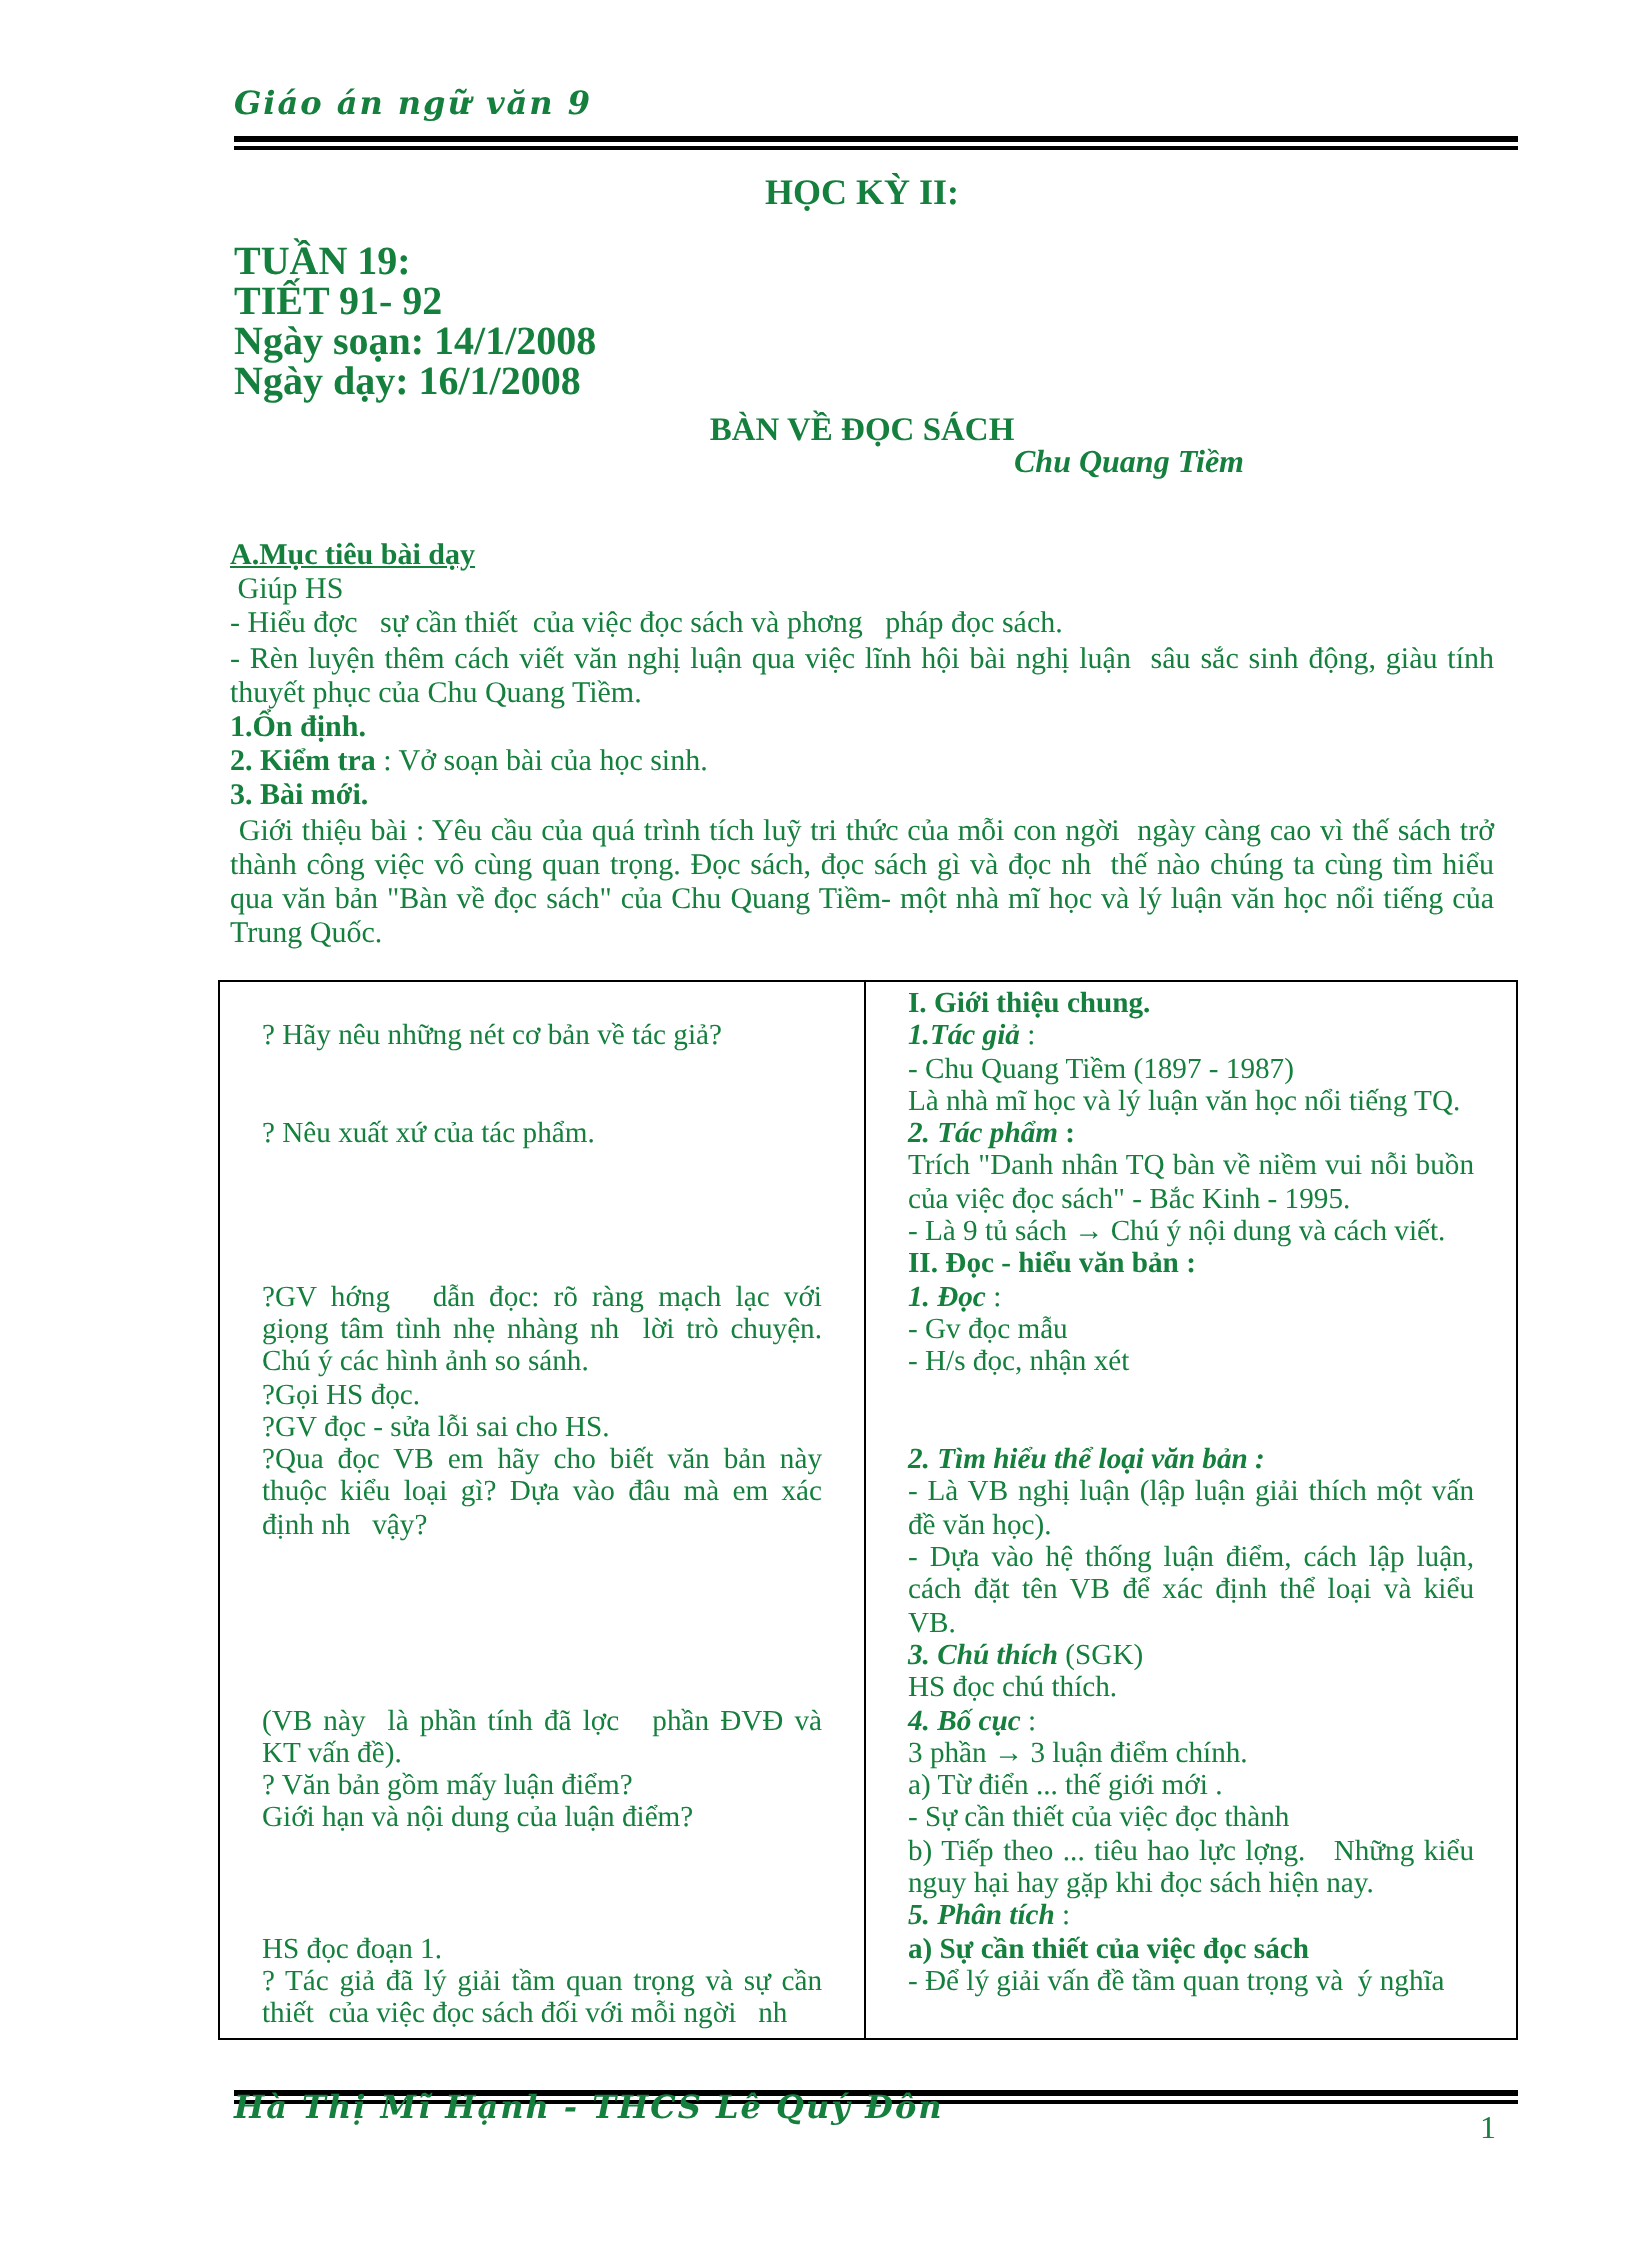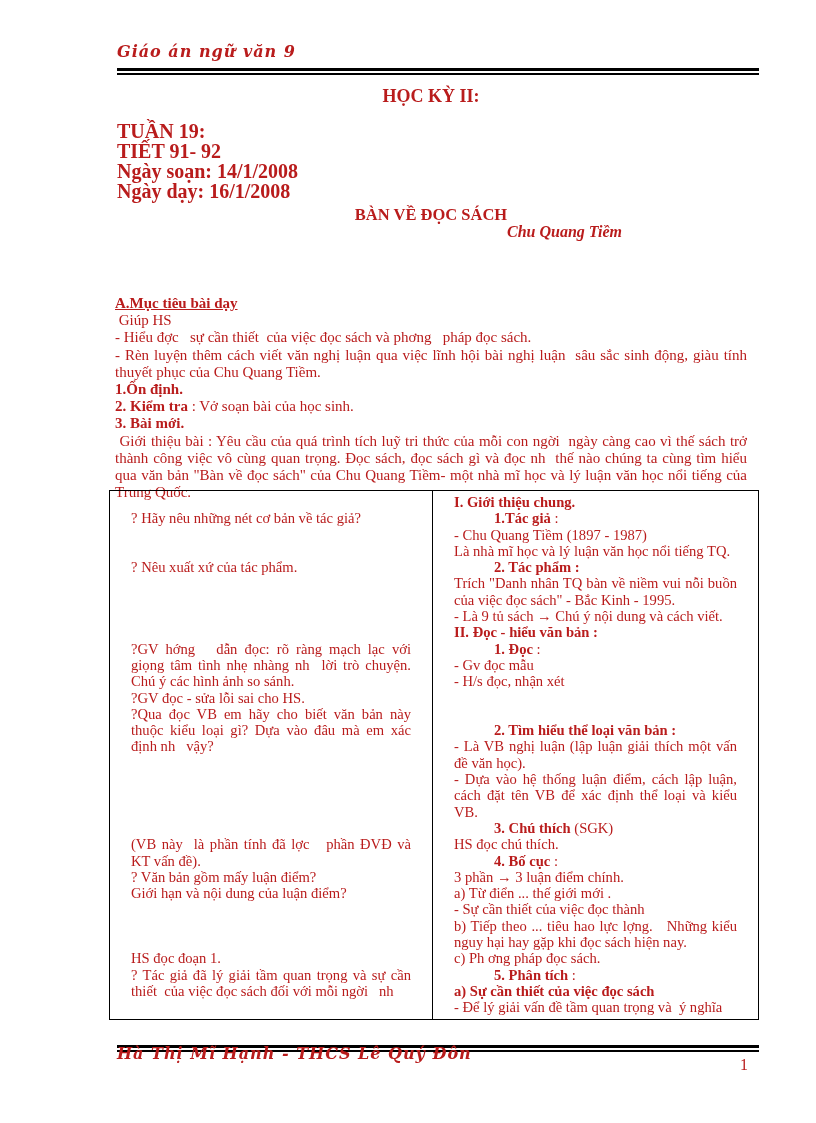--- a/index.html
+++ b/index.html
@@ -1,20 +1,20 @@
 <!DOCTYPE html>
 <html><head>
 <meta charset="utf-8">
 <style>
   html,body{margin:0;padding:0;background:#e8e8e8;}
   .page{
     position:relative;
     width:816px;height:1123px;
     background:#ffffff;
-    color:#b91c1c;
+    color:#15803d;
     font-family:"Liberation Serif",serif;
     margin:0 auto;
     overflow:hidden;
   }
   .hdr-title{
     position:absolute;left:117px;top:42px;
     font-family:"DejaVu Serif",serif;
     font-size:16px;font-weight:bold;font-style:italic;
     letter-spacing:1px;
   }
@@ -37,21 +37,20 @@
     text-align:center;font-weight:bold;font-size:16.5px;
   }
   .lesson-author{
     position:absolute;left:464px;top:223px;
     font-weight:bold;font-style:italic;font-size:16px;margin-left:43px;
   }
   .body-text{
     position:absolute;left:115px;top:270px;width:632px;
     font-size:15px;line-height:17.2px;
     text-align:justify;
-    margin-top:25px;
   }
   .worktable{
     position:absolute;left:109px;top:490px;
     width:650px;height:530px;
     border:1px solid #000;
     display:flex;box-sizing:border-box;
   }
   .cell{
     padding:3px 21px;
     font-size:14.6px;line-height:16.3px;
@@ -66,21 +65,21 @@
     font-size:16px;font-weight:bold;font-style:italic;
     letter-spacing:1px;
     text-align:right;
   }
   .ftr-page{
     position:absolute;left:700px;top:1056px;width:48px;
     text-align:right;font-size:16px;
   }
   .ln{min-height:1em;white-space:pre-wrap;}
   .b{font-weight:bold;}
-  .i{margin-left:40px;}
+  .i{font-style:italic;}
   .u{text-decoration:underline;}
 </style>
 </head>
 <body>
 
 <div class="page">
 
   <div class="hdr-title">Giáo án ngữ văn 9</div>
   <div class="rule rule-top"></div>
 
@@ -112,20 +111,21 @@
         <div class="ln">&nbsp;</div>
         <div class="ln"><span>? Hãy nêu những nét cơ bản về tác giả?</span></div>
         <div class="ln">&nbsp;</div>
         <div class="ln">&nbsp;</div>
         <div class="ln"><span>? Nêu xuất xứ của tác phẩm.</span></div>
         <div class="ln">&nbsp;</div>
         <div class="ln">&nbsp;</div>
         <div class="ln">&nbsp;</div>
         <div class="ln">&nbsp;</div>
         <div class="ln"><span>?GV hớng   dẫn đọc: rõ ràng mạch lạc với giọng tâm tình nhẹ nhàng nh  lời trò chuyện. Chú ý các hình ảnh so sánh.</span></div>
+        <div class="ln"><span>?Gọi HS đọc.</span></div>
         <div class="ln"><span>?GV đọc - sửa lỗi sai cho HS.</span></div>
         <div class="ln"><span>?Qua đọc VB em hãy cho biết văn bản này thuộc kiểu loại gì? Dựa vào đâu mà em xác định nh   vậy?</span></div>
         <div class="ln">&nbsp;</div>
         <div class="ln">&nbsp;</div>
         <div class="ln">&nbsp;</div>
         <div class="ln">&nbsp;</div>
         <div class="ln">&nbsp;</div>
         <div class="ln"><span>(VB này  là phần tính đã lợc   phần ĐVĐ và KT vấn đề).</span></div>
         <div class="ln"><span>? Văn bản gồm mấy luận điểm?</span></div>
         <div class="ln"><span>Giới hạn và nội dung của luận điểm?</span></div>
@@ -152,21 +152,20 @@
         <div class="ln"><span class="b i">2. Tìm hiểu thể loại văn bản :</span></div>
         <div class="ln"><span>- Là VB nghị luận (lập luận giải thích một vấn đề văn học).</span></div>
         <div class="ln"><span>- Dựa vào hệ thống luận điểm, cách lập luận, cách đặt tên VB để xác định thể loại và kiểu VB.</span></div>
         <div class="ln"><span class="b i">3. Chú thích</span><span> (SGK)</span></div>
         <div class="ln"><span>HS đọc chú thích.</span></div>
         <div class="ln"><span class="b i">4. Bố cục</span><span> :</span></div>
         <div class="ln"><span>3 phần → 3 luận điểm chính.</span></div>
         <div class="ln"><span>a) Từ điển ... thế giới mới .</span></div>
         <div class="ln"><span>- Sự cần thiết của việc đọc thành</span></div>
         <div class="ln"><span>b) Tiếp theo ... tiêu hao lực lợng.   Những kiểu nguy hại hay gặp khi đọc sách hiện nay.</span></div>
-        <div class="ln"><span>c) Ph ơng pháp đọc sách.</span></div>
         <div class="ln"><span class="b i">5. Phân tích</span><span> :</span></div>
         <div class="ln"><span class="b">a) Sự cần thiết của việc đọc sách</span></div>
         <div class="ln"><span>- Để lý giải vấn đề tầm quan trọng và  ý nghĩa</span></div>
       </div>
   </div>
 
   <div class="rule rule-bottom"></div>
   <div class="ftr-author">Hà Thị Mĩ Hạnh - THCS Lê Quý Đôn</div>
   <div class="ftr-page">1</div>
 

